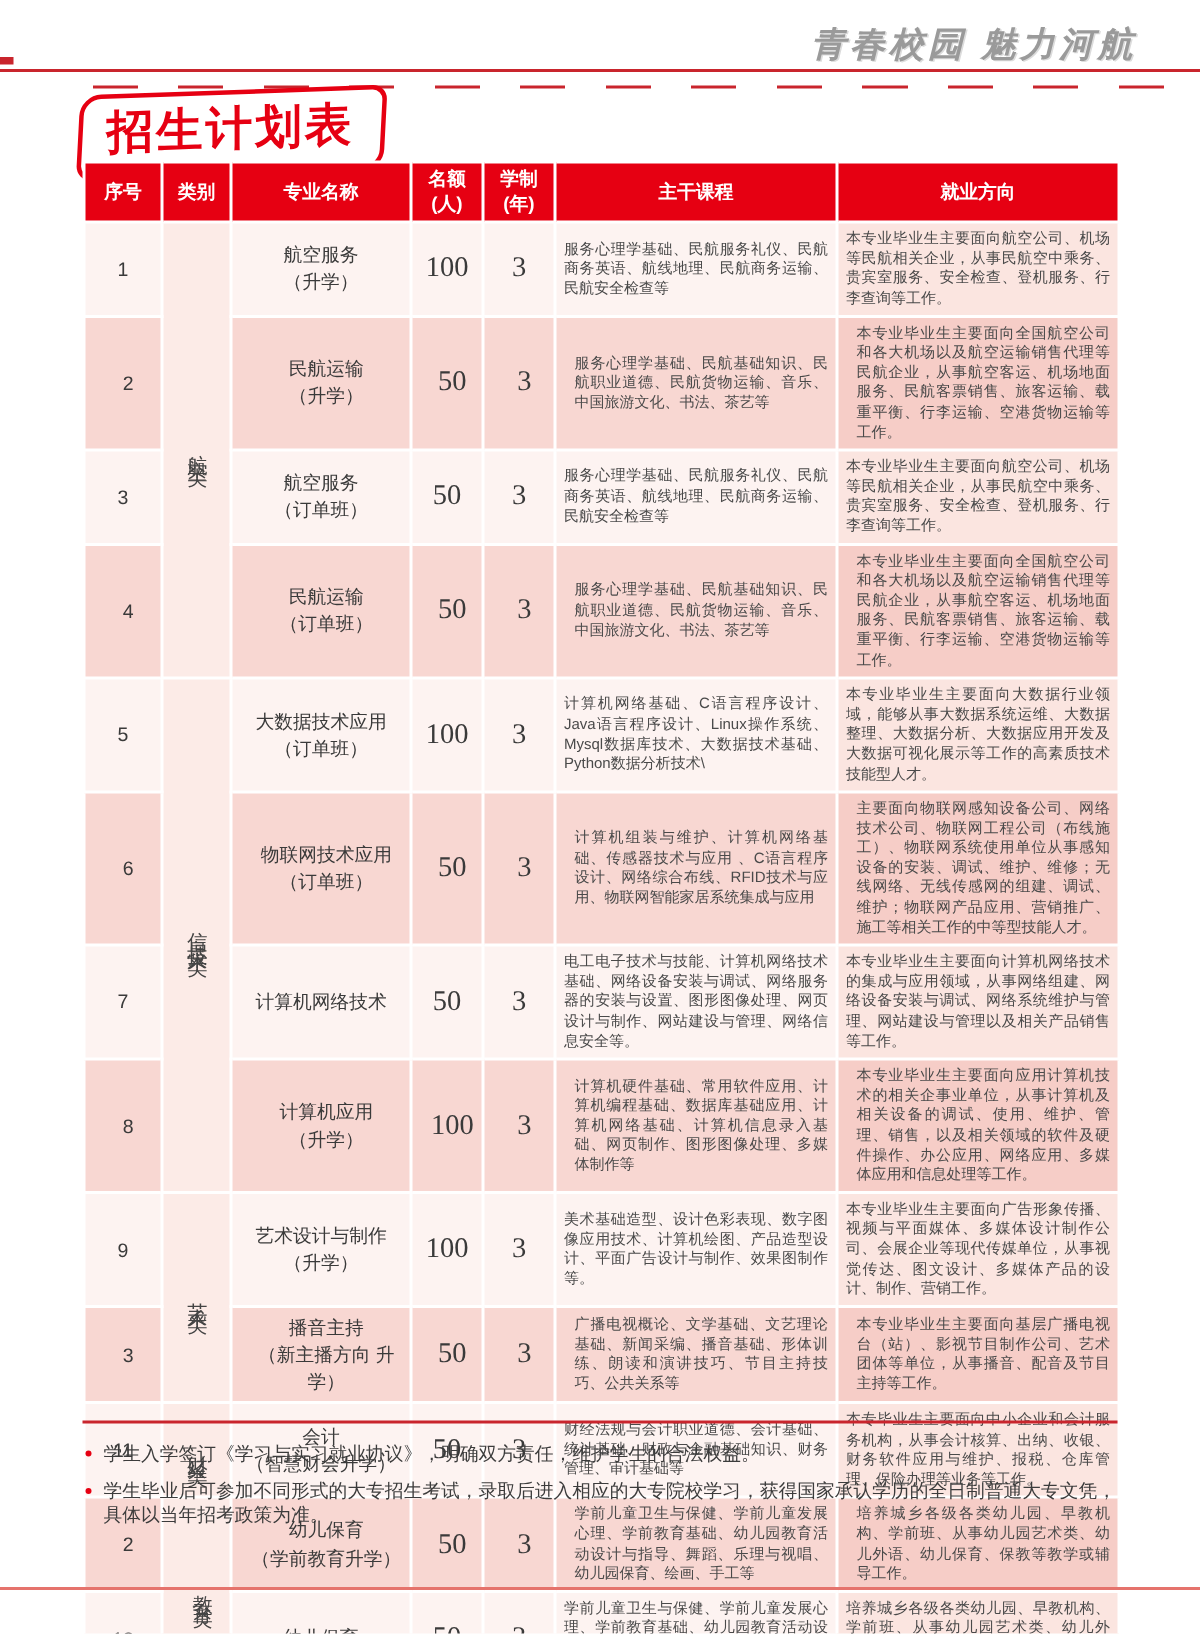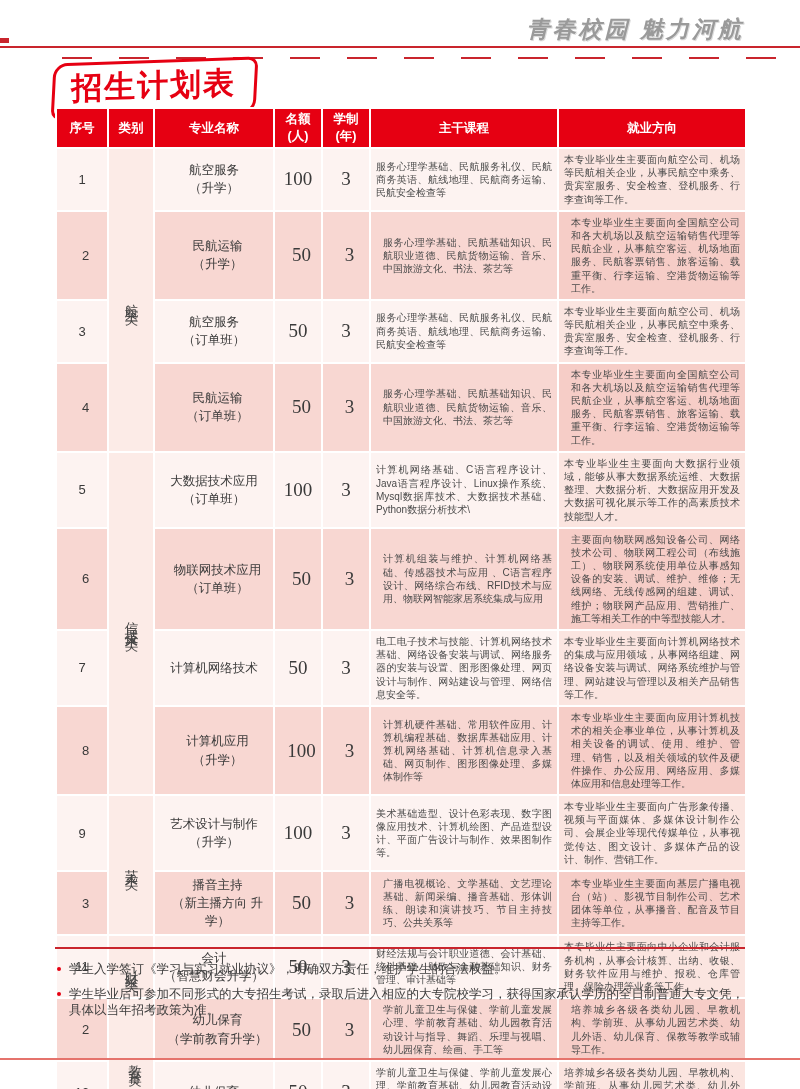--- a/index.html
+++ b/index.html
@@ -1,20 +1,20 @@
 <!DOCTYPE html>
 <html><head>
 <meta charset="utf-8">
 <style>
   * { margin:0; padding:0; box-sizing:border-box; }
   body { background:#ffffff; font-family:"Liberation Sans","DejaVu Sans",sans-serif; }
   .page { position:relative; width:800px; height:1089px; background:#ffffff; overflow:hidden; }
 
   
-  .slogan { position:absolute; top:14px; right:56px; font-size:23px; font-weight:bold;
+  .slogan { position:absolute; top:14px; right:42px; font-size:23px; font-weight:bold;
             font-style:italic; color:#9a9a9a; letter-spacing:3px;
             text-shadow:1px 1px 0 #dcdcdc; }
   .rule-solid { position:absolute; top:46px; left:0; width:800px; height:2px; background:#c9252d; }
   .rule-tick  { position:absolute; top:38px; left:0;  width:9px;  height:5px; background:#c9252d; }
   .rule-dash  { position:absolute; top:57px; left:62px; right:0; height:2px;
                 background:repeating-linear-gradient(90deg,#c9252d 0 30px,transparent 30px 57px); }
 
   
   .stamp { position:absolute; top:60px; left:52px; display:inline-block;
            border:3px solid #e60012; border-radius:14px 10px 14px 10px;

